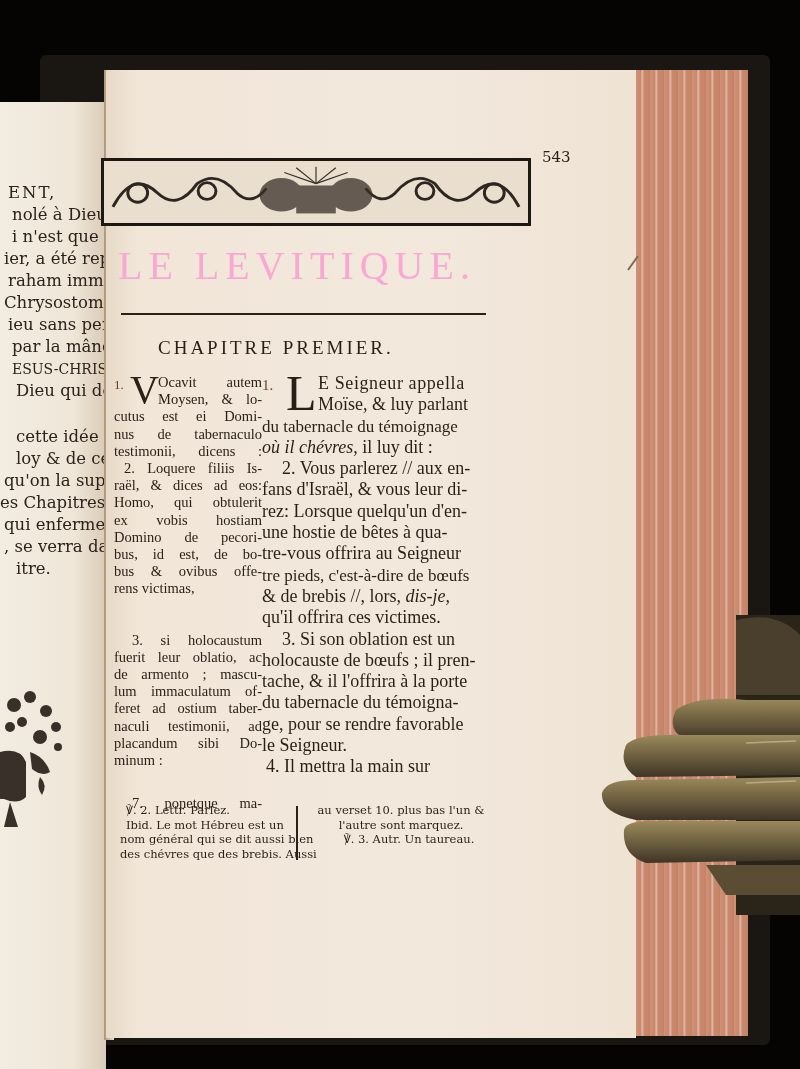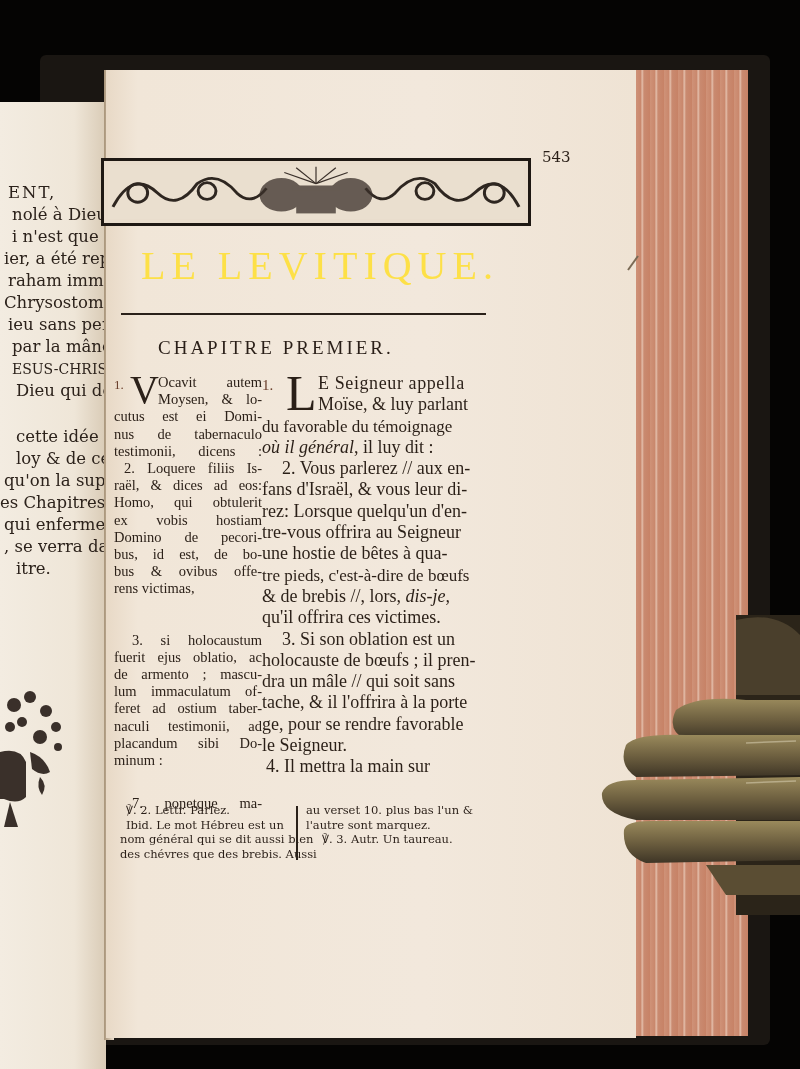--- a/index.html
+++ b/index.html
@@ -19,37 +19,37 @@
   .left-text { position:absolute; left:0; top:80px; width:106px; font-size:16.5px; line-height:22px;
                white-space:nowrap; color:#2c221b; }
   .left-text .line { display:block; }
   .left-text .gap { height:24px; }
   .left-ornament { position:absolute; left:0; top:575px; width:75px; height:150px; }
   .page-number { position:absolute; left:542px; top:148px; font-size:15px; }
   .headpiece { position:absolute; left:101px; top:158px; width:430px; height:68px;
                border:3px solid #1e1813; padding:4px; box-sizing:border-box; background:#e9ddcd; }
   .headpiece svg { width:100%; height:100%; display:block; }
   .book-title { position:absolute; left:118px; top:242px; width:380px; font-size:40px; letter-spacing:6px;
-                font-family:"Liberation Serif", serif; color:#fde047; white-space:nowrap;margin-left:23px; }
+                font-family:"Liberation Serif", serif; color:#f9a8d4; white-space:nowrap; }
   .title-rule { position:absolute; left:121px; top:313px; width:365px; height:2px; background:#2a211a; }
   .chapter-title { position:absolute; left:158px; top:337px; font-size:19px; letter-spacing:3px;
                    font-family:"Liberation Serif", serif; white-space:nowrap;text-align:center; }
   .latin-col { position:absolute; left:114px; top:374px; width:148px; font-size:14.5px; line-height:17.2px;
                font-family:"Liberation Serif", serif; color:#2c2119; }
   .latin-col .ln { display:block; text-align:justify; text-align-last:justify; white-space:nowrap; }
   .french-col { position:absolute; left:262px; top:373px; width:232px; font-size:18px; line-height:21.3px;
                 font-family:"Liberation Serif", serif; color:#2a1f17; }
   .french-col .ln { display:block; white-space:nowrap; }
   .vnum { color:#6a3f2c; }
   .it { font-style:italic; }
   .fn-left { position:absolute; left:120px; top:803px; width:170px; font-size:11.5px; line-height:14.5px; white-space:nowrap; }
   .fn-left .ln { display:block; }
   .fn-sep { position:absolute; left:296px; top:806px; width:1.5px; height:54px; background:#2a211a; }
   .fn-right { position:absolute; left:306px; top:803px; width:190px; font-size:11.5px; line-height:14.5px; white-space:nowrap; }
-  .fn-right .ln { display:block; }
+  .fn-right .ln { display:block;text-align:center; }
   .ink-mark { position:absolute; left:626px; top:252px; width:14px; height:20px; }
 </style>
 </head>
 <body>
 
 <div class="cover"></div>
 
 <div class="left-page">
   <div class="left-text">
     <span class="line" style="padding-left:8px;letter-spacing:2px">ENT,</span>
@@ -144,58 +144,58 @@
     <span class="ln">Homo, qui obtulerit</span>
     <span class="ln">ex vobis hostiam</span>
     <span class="ln">Domino de pecori-</span>
     <span class="ln">bus, id est, de bo-</span>
     <span class="ln">bus &amp; ovibus offe-</span>
     <span class="ln" style="text-align-last:left">rens victimas,</span>
   </div>
   <div style="height:34px"></div>
   <div>
     <span class="ln" style="padding-left:18px">3. si holocaustum</span>
-    <span class="ln">fuerit ejus oblatio, ac</span>
+    <span class="ln">fuerit leur oblatio, ac</span>
     <span class="ln">de armento ; mascu-</span>
     <span class="ln">lum immaculatum of-</span>
     <span class="ln">feret ad ostium taber-</span>
     <span class="ln">naculi testimonii, ad</span>
     <span class="ln">placandum sibi Do-</span>
     <span class="ln" style="text-align-last:left">minum :</span>
   </div>
   <div style="height:26px"></div>
   <div>
     <span class="ln" style="padding-left:18px">7. ponetque ma-</span>
   </div>
 </div>
 
 <div class="french-col">
   <div style="position:relative;">
     <span class="vnum" style="position:absolute;left:0;top:2px;font-size:15px">1.</span>
     <span style="position:absolute;left:24px;top:-2px;font-size:50px;line-height:44px">L</span>
     <span class="ln" style="padding-left:56px;letter-spacing:0.6px">E Seigneur appella</span>
     <span class="ln" style="padding-left:56px">Moïse, &amp; luy parlant</span>
-    <span class="ln" style="font-size:17px">du favorable du témoignage</span>
-    <span class="ln"><span class="it">où il général</span><span>, il luy dit :</span></span>
+    <span class="ln" style="font-size:17px">du tabernacle du témoignage</span>
+    <span class="ln"><span class="it">où il chévres</span><span>, il luy dit :</span></span>
   </div>
   <div>
     <span class="ln" style="padding-left:20px">2. Vous parlerez // aux en-</span>
     <span class="ln">fans d'Israël, &amp; vous leur di-</span>
     <span class="ln">rez: Lorsque quelqu'un d'en-</span>
+    <span class="ln">une hostie de bêtes à qua-</span>
     <span class="ln">tre-vous offrira au Seigneur</span>
-    <span class="ln">une hostie de bêtes à qua-</span>
     <span class="ln" style="font-size:17px">tre pieds, c'est-à-dire de bœufs</span>
     <span class="ln"><span>&amp; de brebis //, lors, </span><span class="it">dis-je,</span></span>
     <span class="ln">qu'il offrira ces victimes.</span>
   </div>
   <div>
     <span class="ln" style="padding-left:20px">3. Si son oblation est un</span>
     <span class="ln">holocauste de bœufs ; il pren-</span>
-    <span class="ln">dra un mâle // qui soit sans</span>
     <span class="ln">tache, &amp; il l'offrira à la porte</span>
+    <span class="ln">du tabernacle du témoigna-</span>
     <span class="ln">ge, pour se rendre favorable</span>
     <span class="ln">le Seigneur.</span>
   </div>
   <div>
     <span class="ln" style="padding-left:4px">4. Il mettra la main sur</span>
   </div>
 </div>
 
 <div class="fn-left">
   <span class="ln" style="padding-left:6px">℣. 2. Lettr. Parlez.</span>

